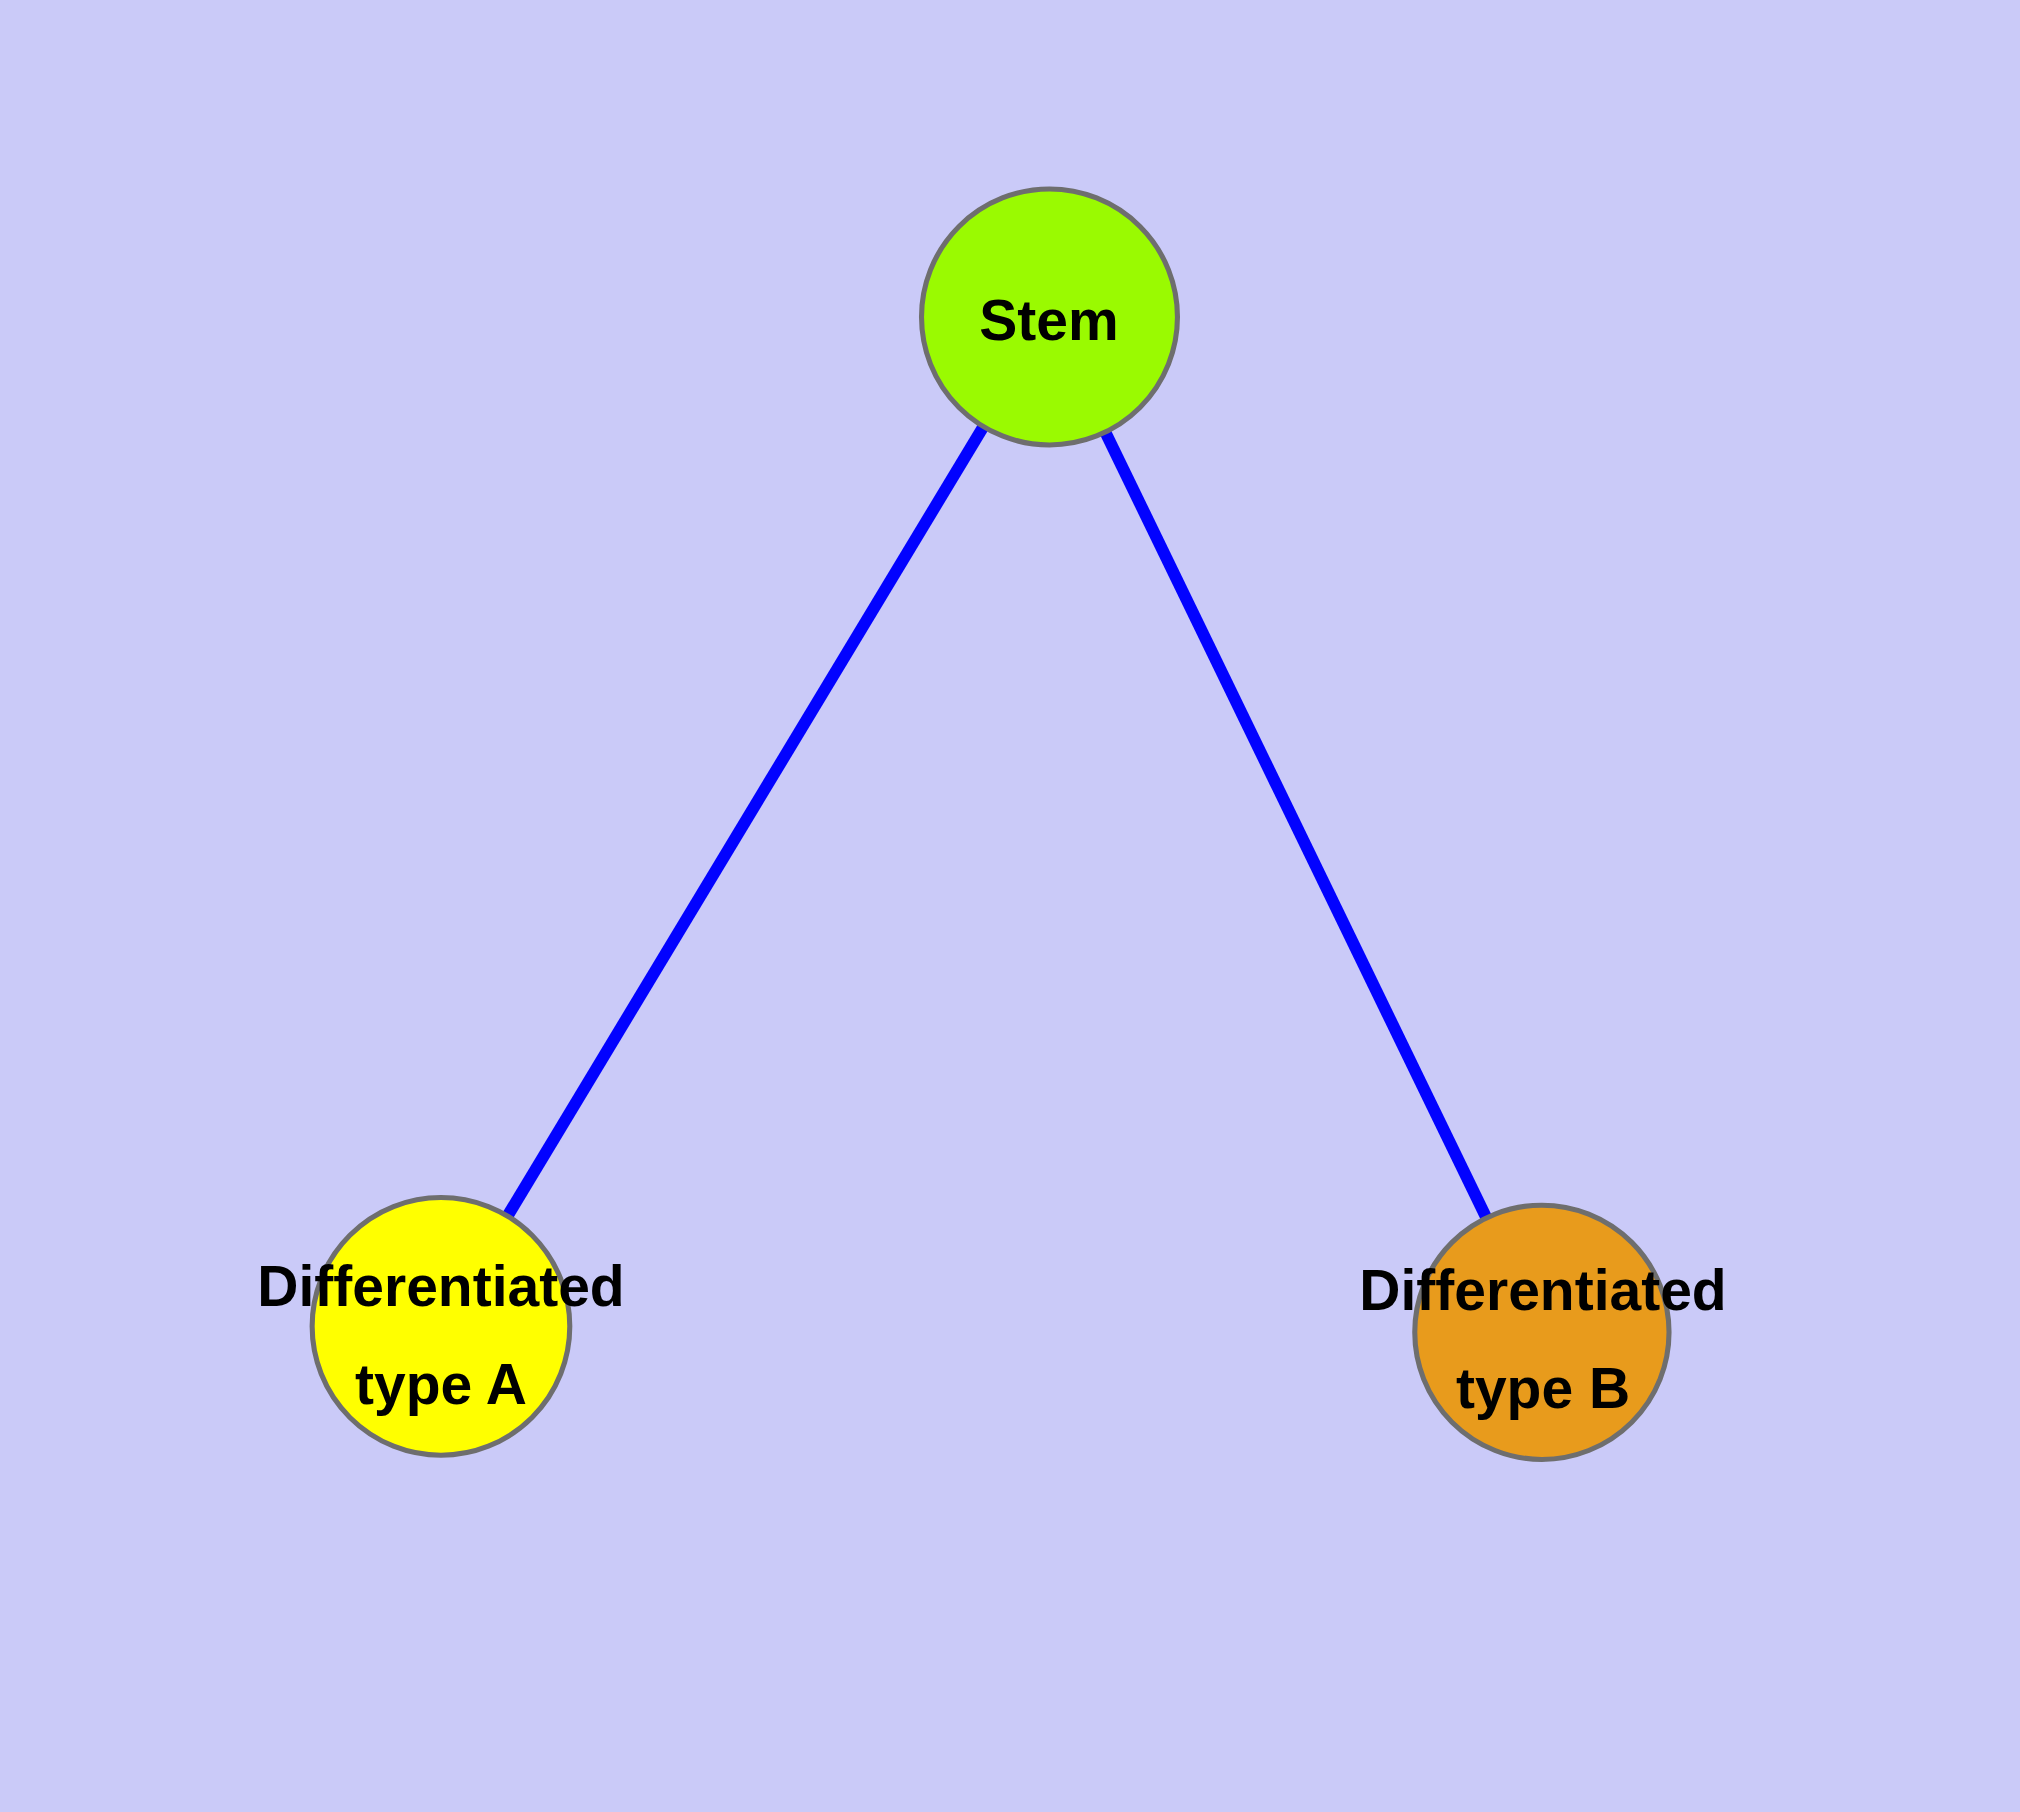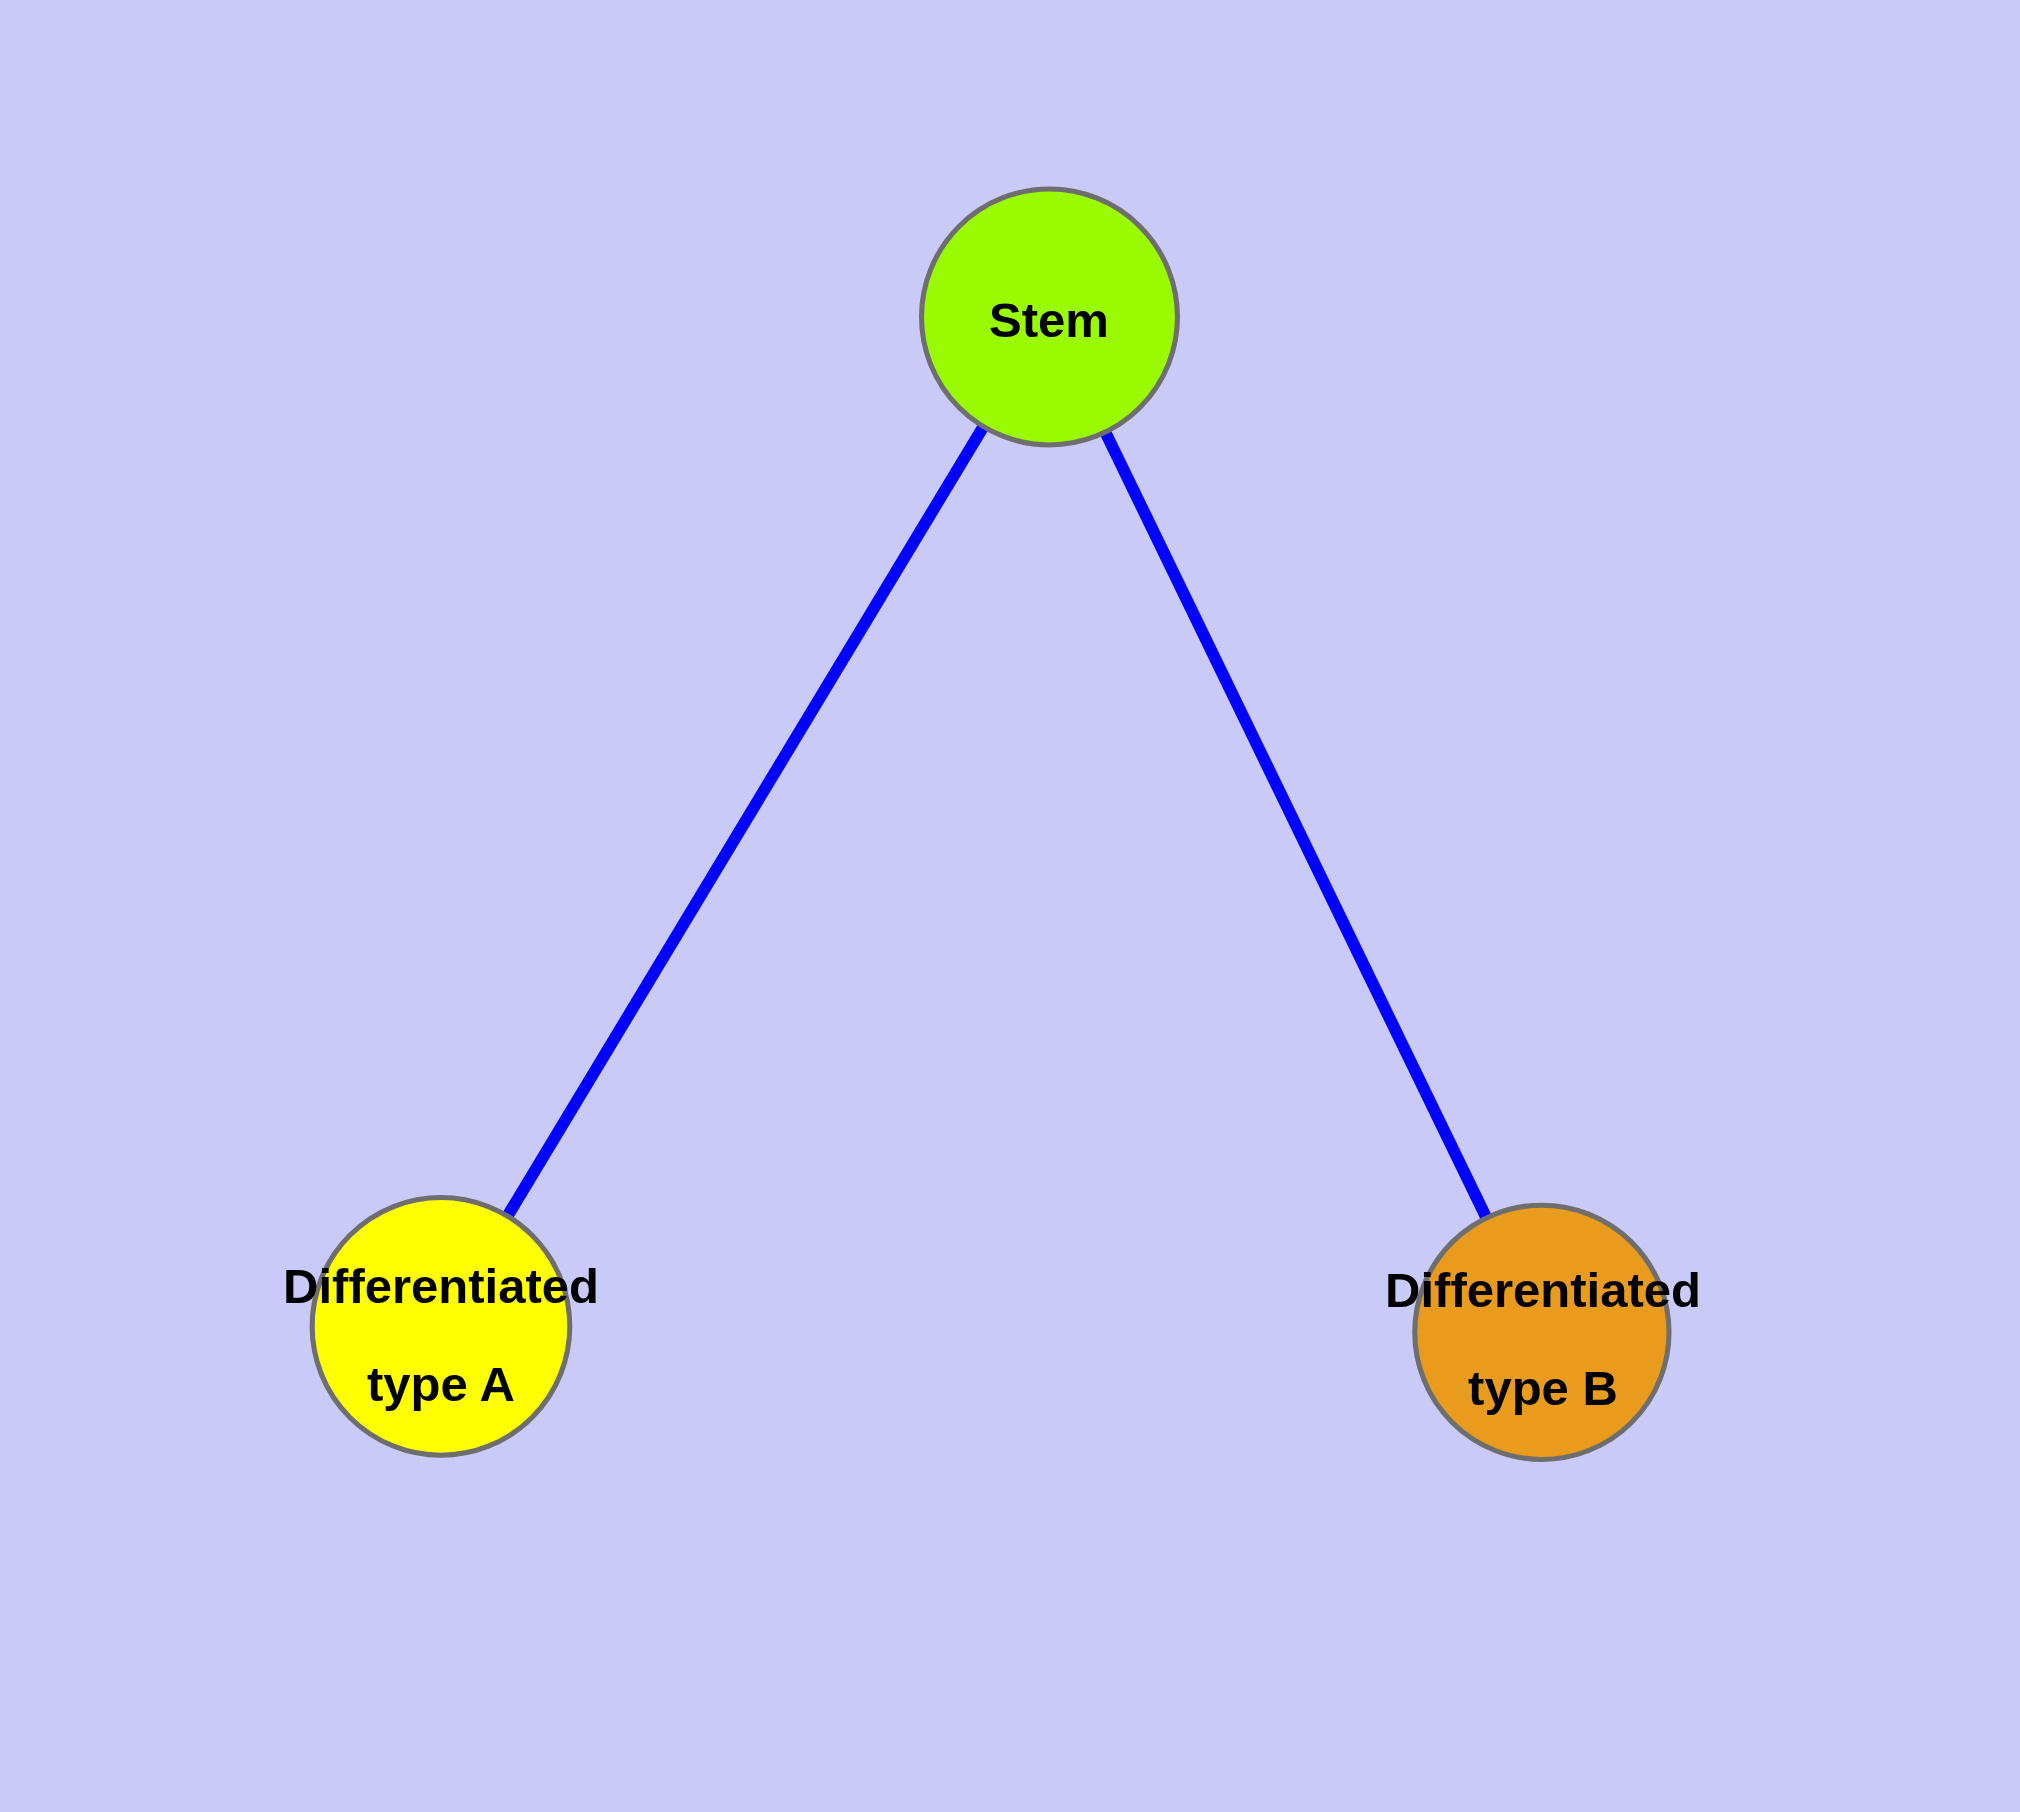--- a/index.html
+++ b/index.html
@@ -18,21 +18,21 @@
     left: 0;
     top: 0;
     width: 100%;
     height: 100%;
     display: block;
   }
   .node-label {
     position: absolute;
     transform: translate(-50%, -50%);
     font-weight: bold;
-    font-size: 49px;
+    font-size: 57px;
     line-height: 98px;
     color: #000000;
     white-space: pre-line;
     text-align: center;
   }
   .label-stem { left: 1049px; top: 320px; }
   .label-a    { left: 441px;  top: 1335px; }
   .label-b    { left: 1543px; top: 1339px; }
 </style>
 </head>

